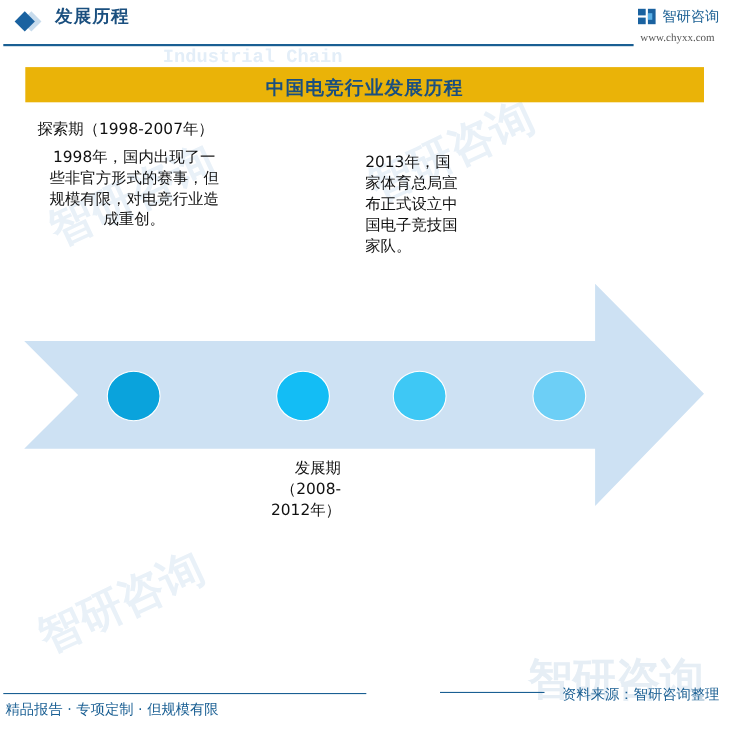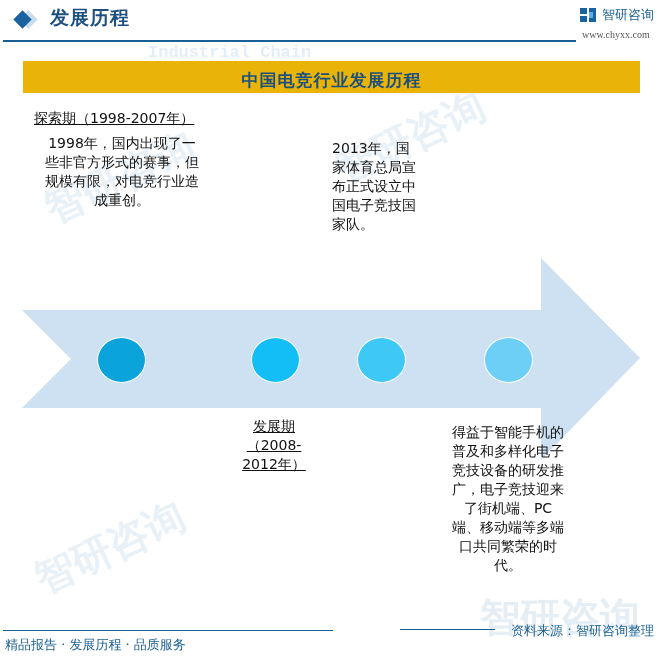--- a/index.html
+++ b/index.html
@@ -6,40 +6,40 @@
   body {
     width: 667px; height: 665px; position: relative; overflow: hidden;
     background: #ffffff;
     font-family: "DejaVu Sans", "Liberation Sans", sans-serif;
     color: #111;
   }
   .header { position: absolute; left: 0; top: 0; width: 667px; height: 44px; }
   .diamond-wrap { position: absolute; left: 12px; top: 8px; width: 30px; height: 24px; }
   .diamond-back { position: absolute; left: 10px; top: 5px; width: 13px; height: 13px; background: #c8dced; transform: rotate(45deg); }
   .diamond-front { position: absolute; left: 4px; top: 5px; width: 13px; height: 13px; background: #1a62a0; transform: rotate(45deg); }
-  .page-title { position: absolute; left: 50px; top: 5px; font-size: 19px; color: #1a4f7f; font-weight: bold; letter-spacing: 1px; font-family: "DejaVu Serif", serif; }
+  .page-title { position: absolute; left: 50px; top: 5px; font-size: 16px; color: #1a4f7f; font-weight: bold; letter-spacing: 1px; font-family: "DejaVu Serif", serif; }
   .title-ghost { position: absolute; left: 148px; top: 10px; font-size: 17px; font-weight: bold; color: #e3eef8; font-family: Liberation Mono, monospace; margin-top: 33px; }
   .header-line { position: absolute; left: 3px; top: 40px; width: 573px; height: 2px; background: #1a5f93; }
   .brand { position: absolute; left: 580px; top: 6px; display: flex; align-items: center; }
   .brand-logo { width: 16px; height: 14px; position: relative; margin-right: 6px; }
   .brand-logo .b1 { position: absolute; left: 0; top: 0; width: 7px; height: 6px; background: #1a62a0; }
   .brand-logo .b2 { position: absolute; left: 0; top: 8px; width: 7px; height: 6px; background: #1a62a0; }
   .brand-logo .b3 { position: absolute; left: 9px; top: 0; width: 7px; height: 14px; background: #1a62a0; }
   .brand-logo .b4 { position: absolute; left: 9px; top: 4px; width: 4px; height: 6px; background: #5ab0e6; }
   .brand-name { font-size: 13px; color: #1a5f93; }
   .brand-url { position: absolute; left: 582px; top: 29px; font-size: 10px; color: #555; font-family: "Liberation Serif", serif; }
 
   .banner { position: absolute; left: 23px; top: 61px; width: 617px; height: 32px; background: #eab308; text-align: center; }
   .banner-title { font-size: 17px; font-weight: bold; color: #1a4f7f; line-height: 38px; font-family: "DejaVu Serif", serif; letter-spacing: 1px; }
 
   .arrow { position: absolute; left: 0; top: 0; width: 667px; height: 665px; }
   .dot { position: absolute; border-radius: 50%; border: 1px solid #ffffff; box-sizing: border-box; }
 
   .text-block { position: absolute; font-size: 14px; line-height: 19px; text-align: center; color: #111; }
-  .period { font-size: 14px; line-height: 19px; text-decoration: underline; }
+  .period { font-size: 14px; line-height: 19px; }
   .desc { margin-top: 6px; }
   .desc2 { margin-top: 8px; }
 
   .footer-line-l { position: absolute; left: 3px; top: 630px; width: 330px; height: 1px; background: #1a5f93; }
   .footer-line-r { position: absolute; left: 400px; top: 629px; width: 95px; height: 1px; background: #1a5f93; }
   .footer-left { position: absolute; left: 5px; top: 636px; font-size: 13px; color: #1a5f93; }
   .footer-right { position: absolute; left: 511px; top: 622px; font-size: 13px; color: #1a5f93; font-family: Liberation Mono, monospace; }
 
   .wm { position: absolute; color: #e9f1f8; font-weight: bold; font-size: 40px; transform: rotate(-25deg); pointer-events: none; }
 </style>
@@ -87,23 +87,22 @@
 <div class="text-block" style="left:32px; top:109px; width:180px;">
   <div class="period" style="text-align:left; margin-left:2px;">探索期（1998-2007年）</div>
   <div class="desc" style="padding:0 10px;">1998年，国内出现了一些非官方形式的赛事，但规模有限，对电竞行业造成重创。</div>
 </div>
 
 <div class="text-block" style="left:332px; top:133px; width:88px;">
   <div class="desc" style="text-align:left;">2013年，国家体育总局宣布正式设立中国电子竞技国家队。</div>
 </div>
 
 <div class="text-block" style="left:232px; top:417px; width:84px;">
-  <div class="period" style="padding:0 6px;">发展期（2008-2012年）</div>
+  <div class="period" style="padding:0 6px;text-align:right;">发展期（2008-2012年）</div>
 </div>
 
 <div class="text-block" style="left:449px; top:417px; width:118px;">
-  <div class="desc" style="padding:0 3px;">得益于智能手机的普及和多样化电子竞技设备的研发推广，电子竞技迎来了街机端、PC端、移动端等多端口共同繁荣的时代。</div>
 </div>
 
 <div class="footer-line-l"></div>
 <div class="footer-line-r"></div>
-<div class="footer-left">精品报告 · 发展历程 · 品质服务</div>
+<div class="footer-left">精品报告 · 专项定制 · 但规模有限</div>
 <div class="footer-right">资料来源：智研咨询整理</div>
 
 </body></html>

